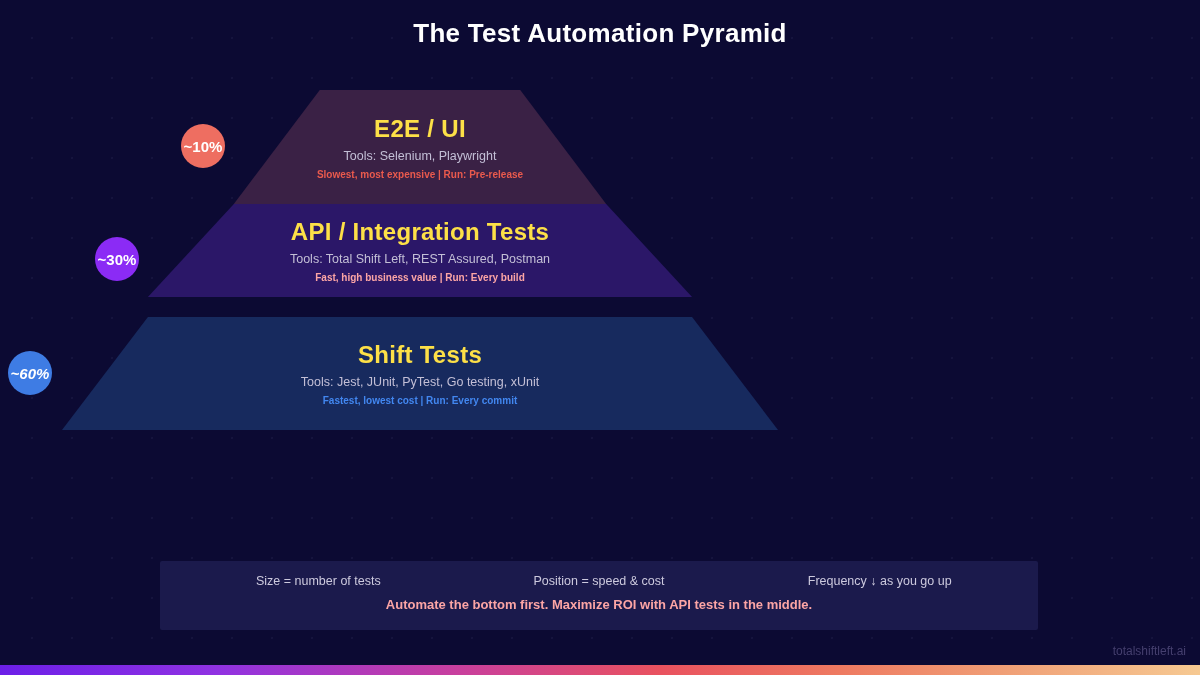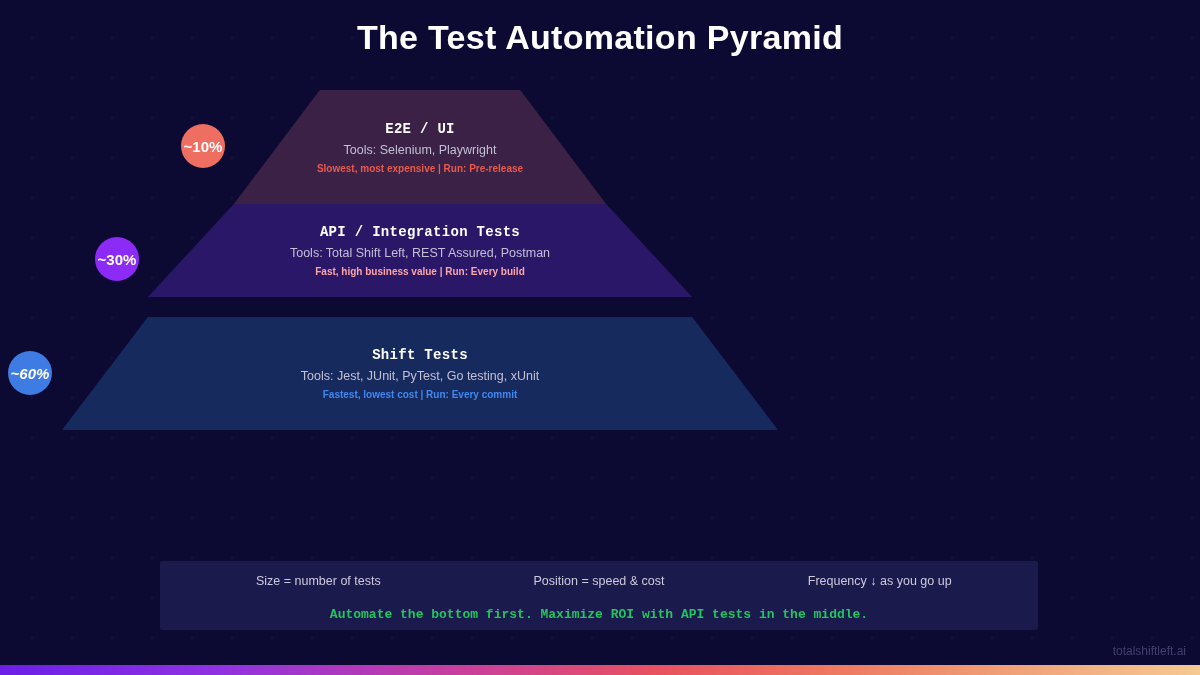--- a/index.html
+++ b/index.html
@@ -20,21 +20,21 @@
     overflow: hidden;
   }
 
   .page-title {
     position: absolute;
     top: 18px;
     left: 0;
     width: 100%;
     text-align: center;
     color: #ffffff;
-    font-size: 34px;
+    font-size: 26px;
     font-weight: 700;
     letter-spacing: 0.3px;
   }
 
   
   .pyramid {
     position: absolute;
     left: 62px;
     top: 90px;
     width: 716px;
@@ -62,25 +62,24 @@
     background: #2b1768;
     clip-path: polygon(24.0% 0, 76.0% 0, 88.0% 100%, 12.0% 100%);
   }
   .tier-unit {
     top: 227px;
     height: 113px;
     background: #172a5e;
     clip-path: polygon(12.0% 0, 88.0% 0, 100% 100%, 0 100%);
   }
   .tier-title {
-    color: #ffffff;
-    font-size: 14px;
+    color: #fde047;
+    font-size: 24px;
     font-weight: 700;
     letter-spacing: 0.3px;
-    font-family: Liberation Mono, monospace;
   }
   .tier-tools {
     margin-top: 6px;
     color: #c3bfd6;
     font-size: 12.5px;
   }
   .tier-note {
     margin-top: 6px;
     font-size: 10px;
     font-weight: 700;
@@ -121,26 +120,25 @@
   .legend-row {
     display: flex;
   }
   .legend-item {
     flex: 1;
     text-align: center;
     color: #cdcade;
     font-size: 12.5px;
   }
   .legend-callout {
-    margin-top: 19px;
-    text-align: center;
-    color: #22c55e;
+    margin-top: 9px;
+    text-align: center;
+    color: #fca5a5;
     font-size: 13px;
     font-weight: 700;
-    font-family: Liberation Mono, monospace;
   }
 
   
   .brand {
     position: absolute;
     right: 14px;
     bottom: 17px;
     color: #453f6e;
     font-size: 12px;
   }

